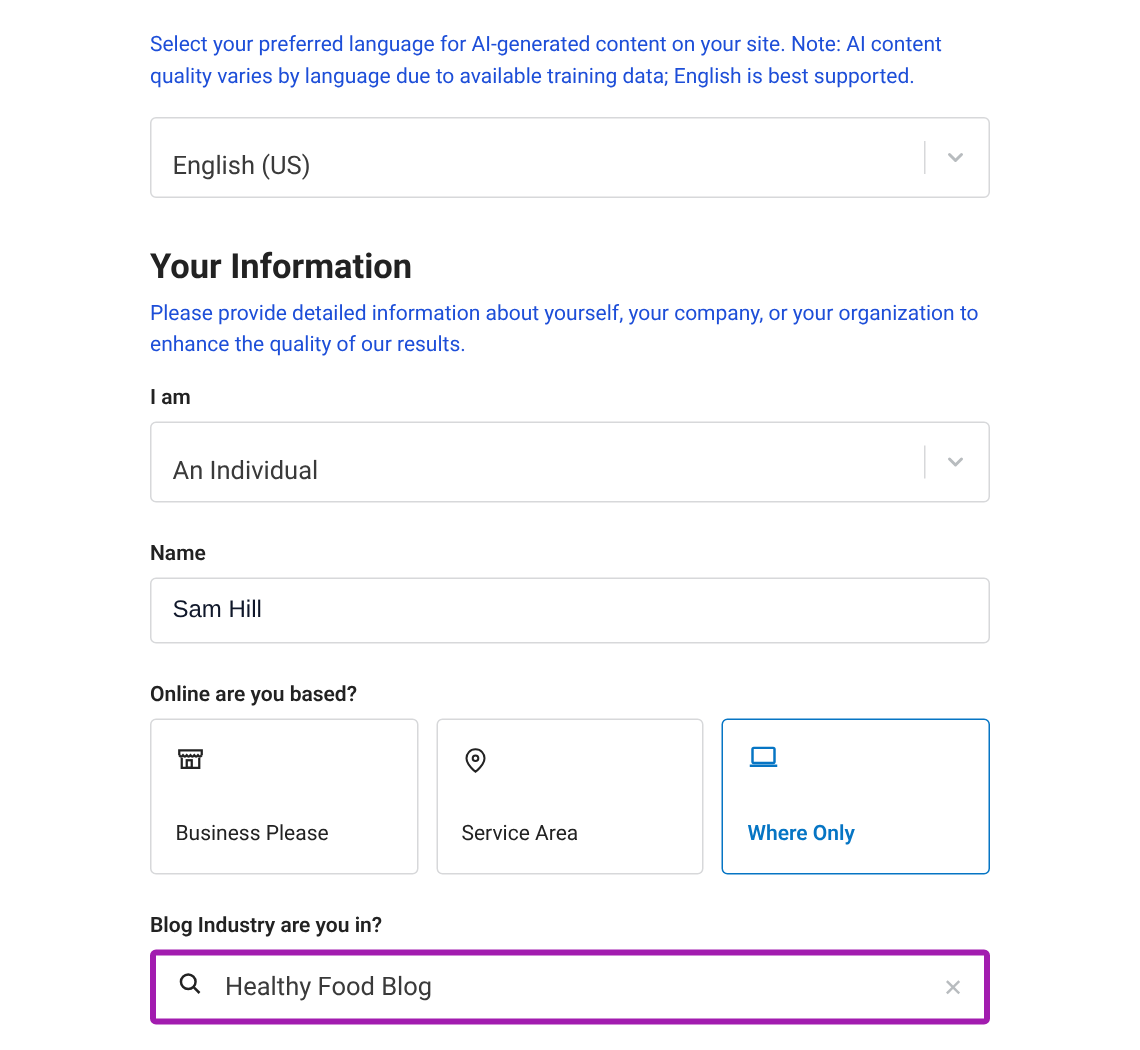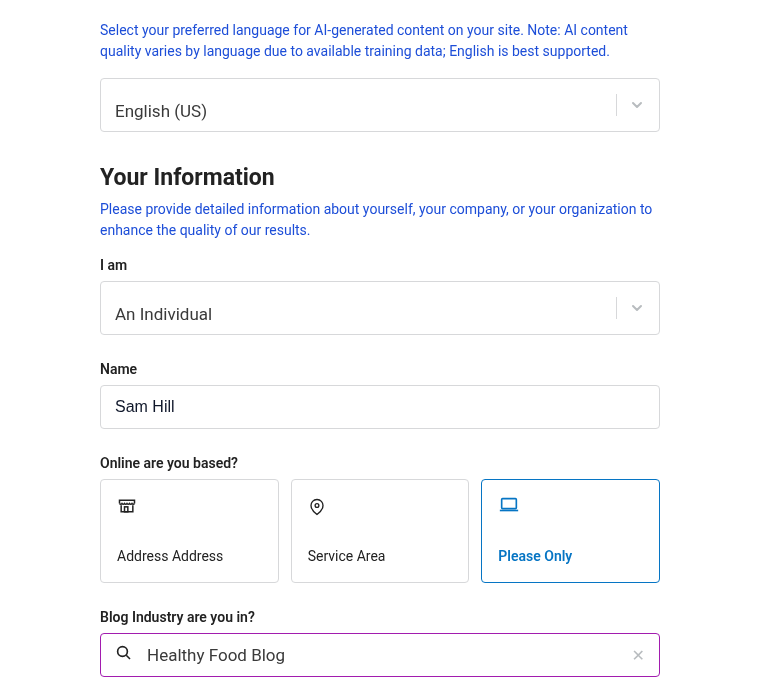--- a/index.html
+++ b/index.html
@@ -81,21 +81,21 @@
       cursor: pointer;
       background: #fff;
     }
     .card.selected { border: 1.5px solid #0675c4; }
     .card .icon-wrap { height: 32px; margin-bottom: 20px; }
     .card .card-label { font-size: 14px; color: #222; }
     .card.selected .card-label { color: #0675c4; font-weight: 600; }
     .search-box {
       display: flex;
       align-items: center;
-      border: 1px solid #a21caf;
+      border: 4px solid #a21caf;
       border-radius: 4px;
       padding: 10px 14px;
       background: #fff;
     }
     .search-box .search-icon { margin-right: 14px; }
     .search-box .value {
       flex: 1;
       font-size: 17px;
       color: #3a3a3a;
     }
@@ -145,39 +145,39 @@
     <div class="card-row">
       <div class="card">
         <div class="icon-wrap">
           <svg width="20" height="20" viewBox="0 0 24 24" fill="none" stroke="#222" stroke-width="1.8">
             <path d="M3 9 L3 5 L21 5 L21 9"></path>
             <path d="M3 9 Q4.5 11 6 9 Q7.5 11 9 9 Q10.5 11 12 9 Q13.5 11 15 9 Q16.5 11 18 9 Q19.5 11 21 9"></path>
             <path d="M5 11 L5 19 L19 19 L19 11"></path>
             <rect x="9" y="13" width="4" height="6"></rect>
           </svg>
         </div>
-        <div class="card-label">Address Address</div>
+        <div class="card-label">Business Please</div>
       </div>
       <div class="card">
         <div class="icon-wrap">
           <svg width="18" height="22" viewBox="0 0 24 24" fill="none" stroke="#222" stroke-width="1.8">
             <path d="M12 2 C7 2 4 6 4 10 C4 16 12 22 12 22 C12 22 20 16 20 10 C20 6 17 2 12 2 Z"></path>
             <circle cx="12" cy="10" r="2.5"></circle>
           </svg>
         </div>
         <div class="card-label">Service Area</div>
       </div>
       <div class="card selected">
         <div class="icon-wrap">
           <svg width="22" height="18" viewBox="0 0 24 18" fill="none" stroke="#0675c4" stroke-width="1.8">
             <rect x="4" y="2" width="16" height="11" rx="1"></rect>
             <path d="M2 15 L22 15"></path>
           </svg>
         </div>
-        <div class="card-label">Please Only</div>
+        <div class="card-label">Where Only</div>
       </div>
     </div>
   </div>
 
   <div class="field-group">
     <div class="label">Blog Industry are you in?</div>
     <div class="search-box">
       <span class="search-icon">
         <svg width="18" height="18" viewBox="0 0 24 24" fill="none" stroke="#222" stroke-width="2.2">
           <circle cx="10" cy="10" r="6.5"></circle>

